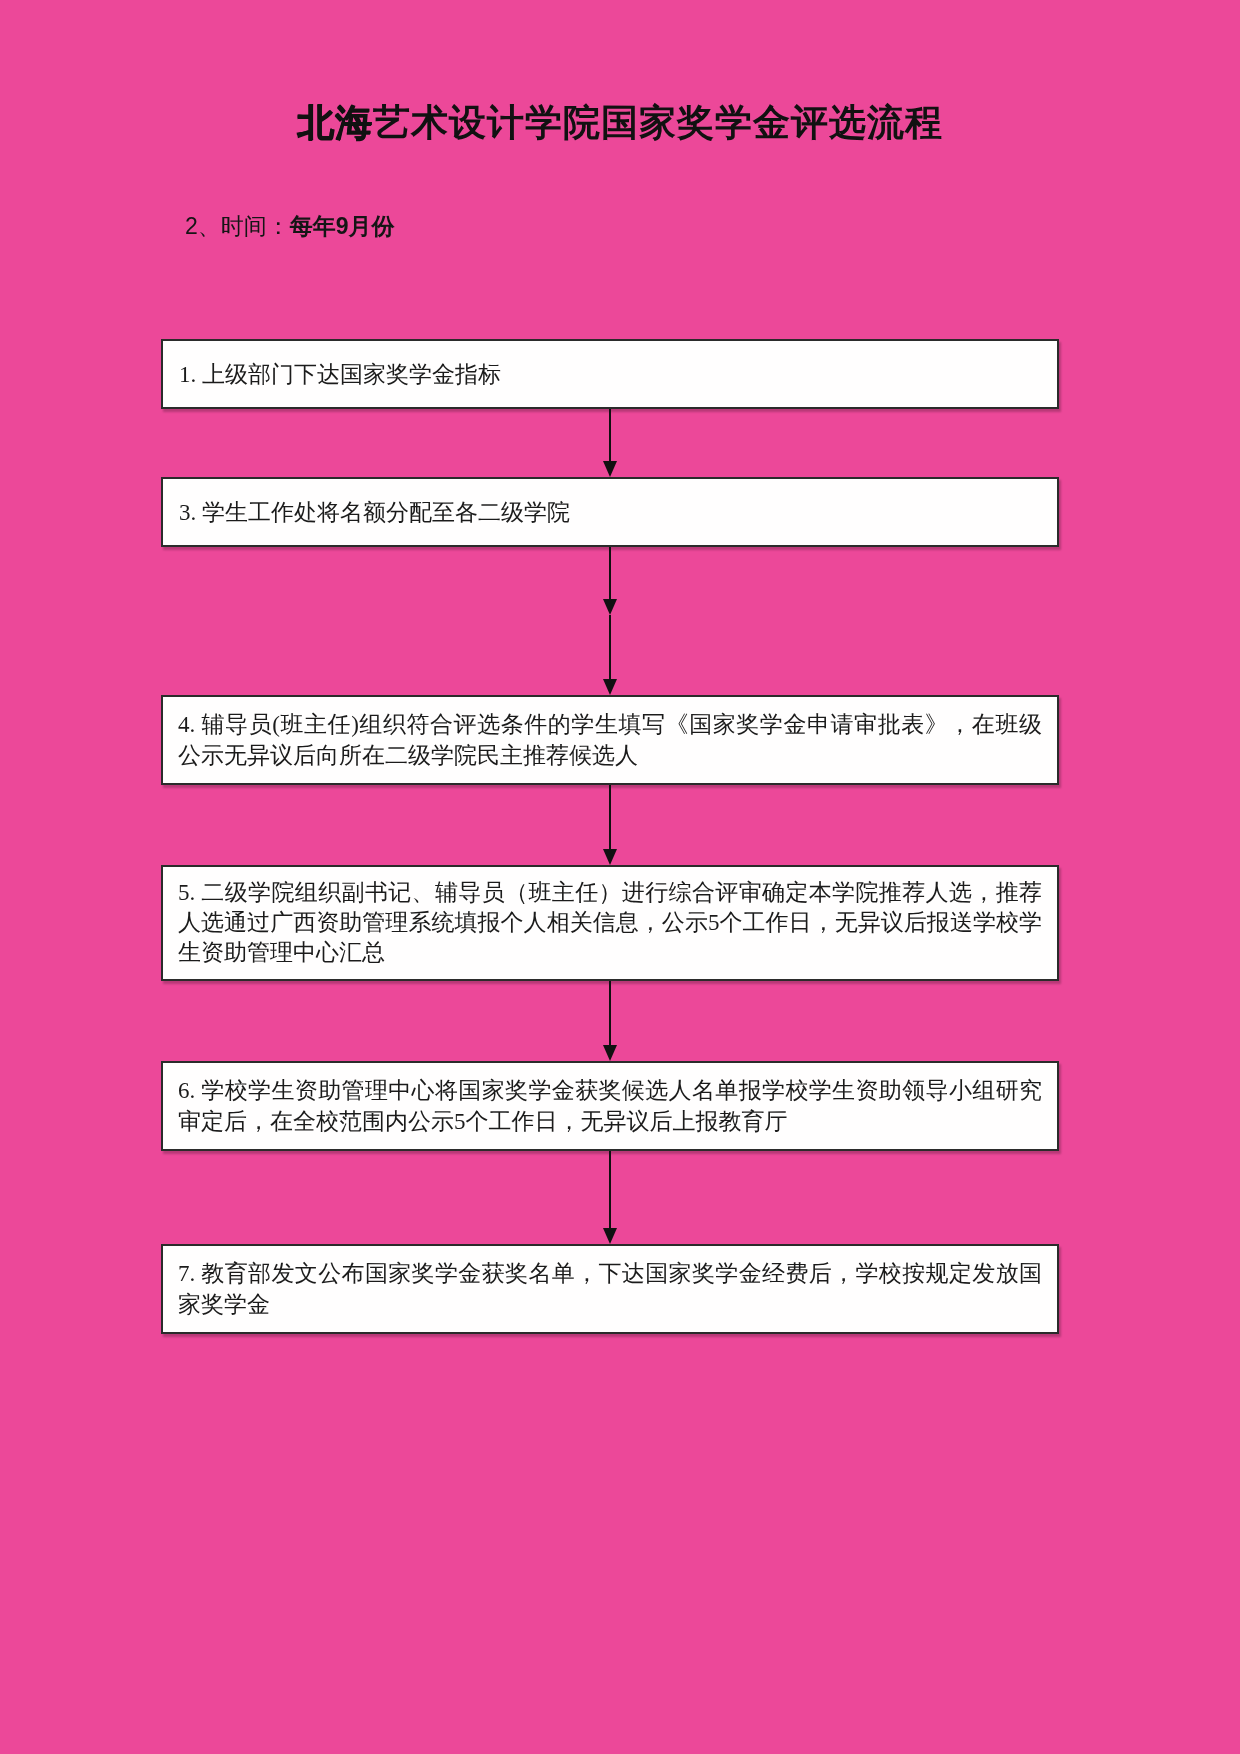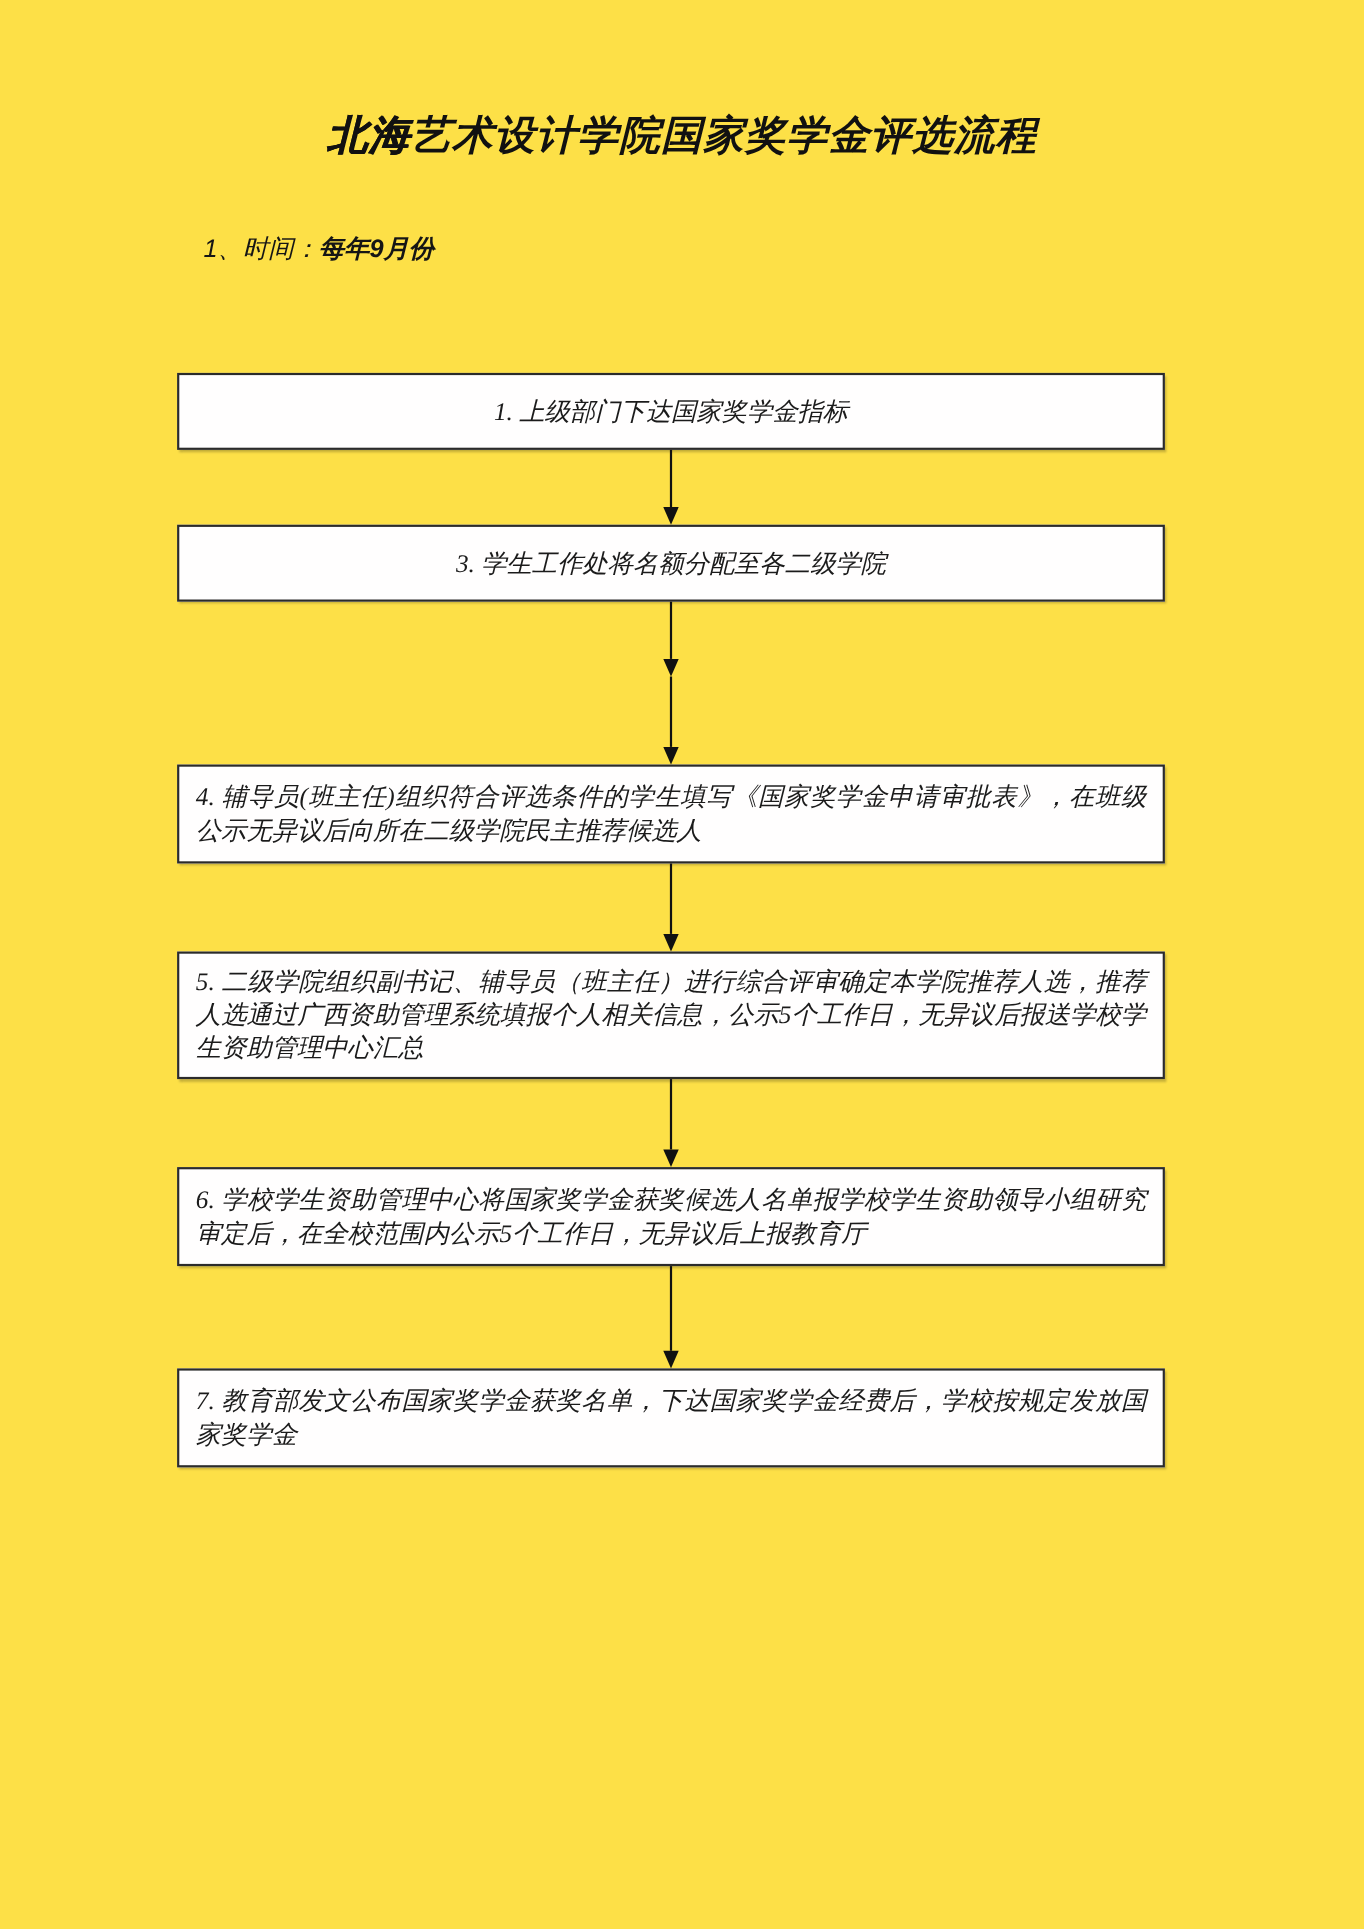--- a/index.html
+++ b/index.html
@@ -8,22 +8,21 @@
     width: 1240px;
     height: 1754px;
     font-family: "Liberation Sans", "DejaVu Sans", sans-serif;
     color: #1a1a1a;
     position: relative;
     overflow: hidden;
   }
   .page {
     width: 1240px;
     height: 1754px;
-    background: #fde047;
-    font-style: italic;
+    background: #ec4899;
   }
   .doc-title {
     padding-top: 98px;
     text-align: center;
     font-size: 37px;
     font-weight: 700;
     letter-spacing: 1px;
     color: #111;
   }
   .doc-title .extra-bold {
@@ -48,21 +47,20 @@
     background: #fffefe;
     box-shadow: 1.5px 2.5px 2px rgba(0,0,0,0.22);
     font-family: "Liberation Serif", "DejaVu Serif", serif;
     font-size: 23px;
     color: #1b1b1b;
   }
   .flow-box.single {
     min-height: 70px;
     display: flex;
     align-items: center;
-    justify-content: center;
     text-align: center;
     padding: 8px 16px;
   }
   .flow-box.multi {
     padding: 12px 15px;
     line-height: 31px;
     text-align: justify;
   }
   .flow-box.three { padding: 11px 15px; line-height: 30px; }
   .arrow {
@@ -91,21 +89,21 @@
 <body>
 
 <div class="page">
 
   <div class="doc-title">
     <span class="extra-bold">北海</span><span>艺术设计学院国家奖学金评选流程</span>
   </div>
 
   <div class="notes">
     <div class="note-line">
-      <span>1、时间：</span><span class="note-bold">每年9月份</span>
+      <span>2、时间：</span><span class="note-bold">每年9月份</span>
     </div>
   </div>
 
   <div class="flowchart">
 
     <div class="flow-box single">
       <span>1. 上级部门下达国家奖学金指标</span>
     </div>
 
     <div class="arrow gap-s">

